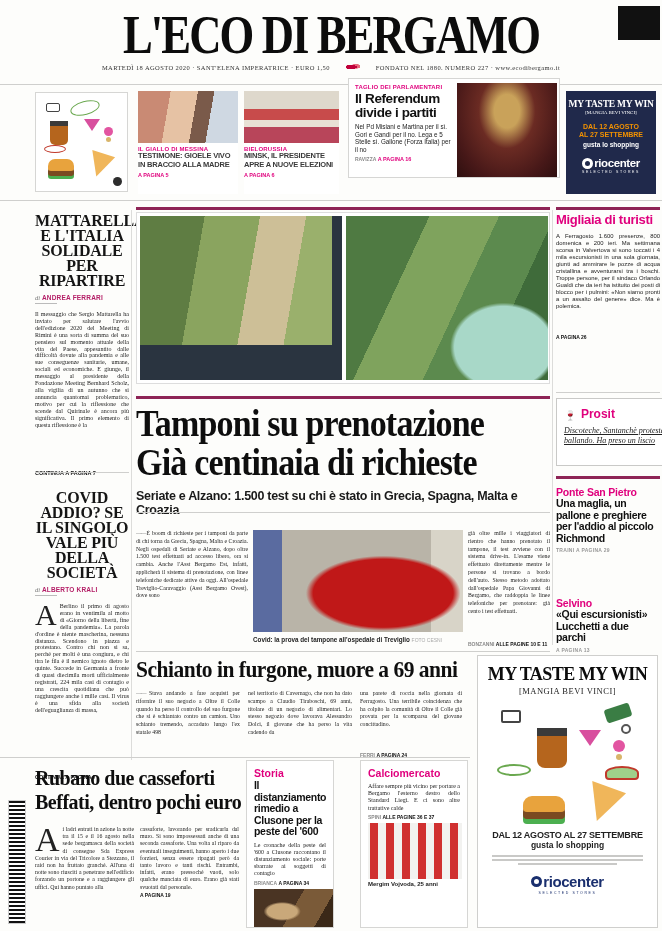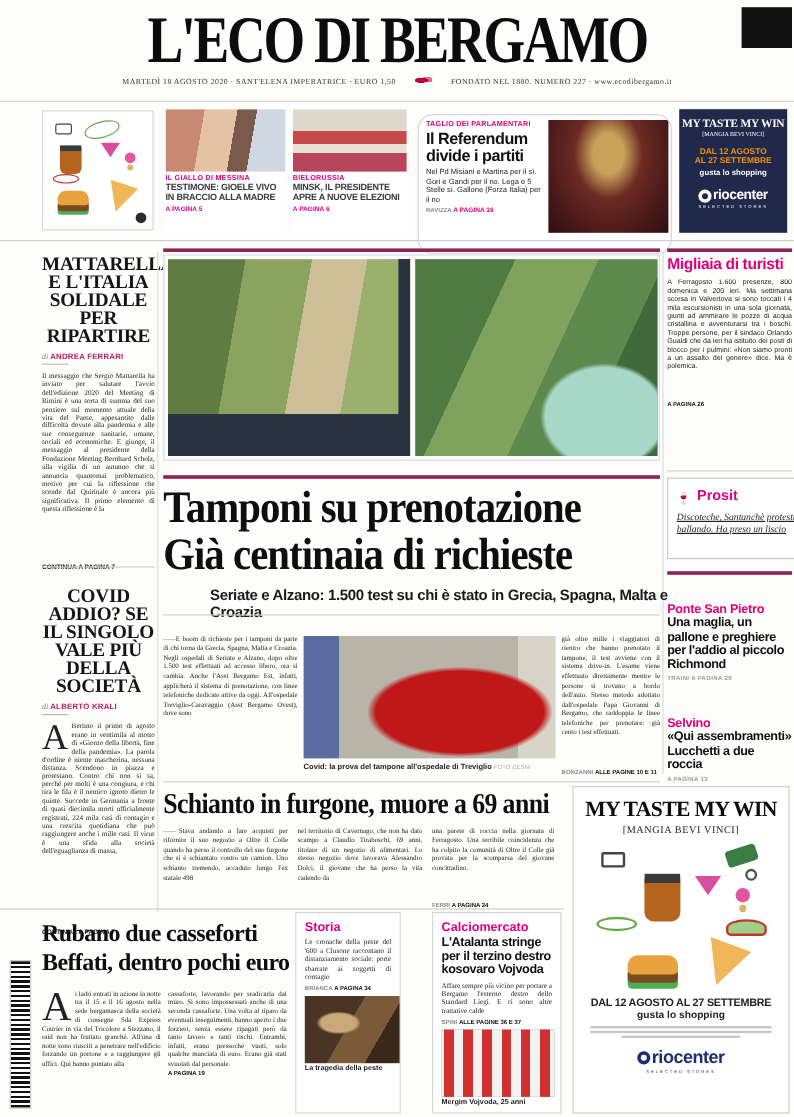--- a/index.html
+++ b/index.html
@@ -141,21 +141,21 @@
     <div class="strip-page" style="margin-top:3px;">A PAGINA 6</div>
   </div>
 
   <div class="abs strip-box" style="left:138px;top:91px;width:100px;height:103px;border:none;">
     <div class="photo" style="width:100px;height:52px;background:linear-gradient(100deg,#c98a74 0 30%,#e6c2a4 30% 55%,#7a5a4a 55% 70%,#cfd8e2 70%);"></div>
     <div class="strip-kicker kicker" style="margin-top:3px;">IL GIALLO DI MESSINA</div>
     <div class="strip-title">TESTIMONE: GIOELE VIVO IN BRACCIO ALLA MADRE</div>
     <div class="strip-page" style="margin-top:3px;">A PAGINA 5</div>
   </div>
 
-  <div class="abs strip-box" style="left:348px;top:95px;width:212px;height:117px;border-radius:13px;">
+  <div class="abs strip-box" style="left:348px;top:78px;width:212px;height:100px;">
     <div class="abs" style="left:6px;top:5px;width:98px;">
       <div class="strip-kicker kicker">TAGLIO DEI PARLAMENTARI</div>
       <div class="ref-title" style="margin-top:2px;">Il Referendum divide i partiti</div>
       <div class="ref-body" style="margin-top:4px;">Nel Pd Misiani e Martina per il sì. Gori e Gandi per il no. Lega e 5 Stelle sì. Gallone (Forza Italia) per il no</div>
       <div style="margin-top:3px;font-size:5px;">
         <span class="credit-gray">RAVIZZA</span>
         <span class="strip-page">A PAGINA 16</span>
       </div>
     </div>
     <div class="abs photo" style="left:108px;top:4px;width:100px;height:94px;background:radial-gradient(ellipse at 50% 30%, #c9a25a 0 18%, #6b2b23 40%, #471818 75%, #2e0f0f);"></div>
@@ -209,21 +209,21 @@
 
   <div class="abs mag-rule" style="left:136px;top:207px;width:414px;"></div>
   <div class="abs" style="left:136px;top:212px;width:414px;height:172px;border:1px solid #ddd;background:#fff;padding:3px;">
     <div class="photo abs" style="left:3px;top:3px;width:202px;height:164px;background:linear-gradient(100deg,#5f7d43 0 28%,#8aa45f 28% 52%,#cdbf97 52% 72%,#9ab06c 72%),linear-gradient(0deg,transparent 0 0);box-shadow:inset -30px -55px 0 -20px #2a3440;"></div>
     <div class="photo abs" style="left:209px;top:3px;width:202px;height:164px;background:radial-gradient(ellipse at 78% 80%, #a8d8c8 0 22%, transparent 24%),linear-gradient(115deg,#4f7a42 0 30%,#7fa35d 30% 55%,#5c8a4e 55% 75%,#3f6b3a 75%);"></div>
   </div>
   <div class="abs mag-rule" style="left:136px;top:396px;width:414px;"></div>
 
   <div class="abs main-headline" style="left:136px;top:403px;">Tamponi su prenotazione</div>
   <div class="abs main-headline" style="left:136px;top:442px;">Già centinaia di richieste</div>
-  <div class="abs subhead" style="left:136px;top:489px;width:414px;margin-left:39px;">Seriate e Alzano: 1.500 test su chi è stato in Grecia, Spagna, Malta e Croazia</div>
+  <div class="abs subhead" style="left:136px;top:489px;width:414px;">Seriate e Alzano: 1.500 test su chi è stato in Grecia, Spagna, Malta e Croazia</div>
   <div class="abs hrule" style="left:136px;top:512px;width:414px;"></div>
 
   <div class="abs story-col" style="left:136px;top:530px;width:112px;height:118px;">
     <span class="dash">—— </span><span>È boom di richieste per i tamponi da parte di chi torna da Grecia, Spagna, Malta e Croazia. Negli ospedali di Seriate e Alzano, dopo oltre 1.500 test effettuati ad accesso libero, ora si cambia. Anche l'Asst Bergamo Est, infatti, applicherà il sistema di prenotazione, con linee telefoniche dedicate attive da oggi. All'ospedale Treviglio-Caravaggio (Asst Bergamo Ovest), dove sono</span>
   </div>
   <div class="abs photo" style="left:253px;top:530px;width:210px;height:102px;background:radial-gradient(ellipse at 62% 62%, #c01818 0 38%, transparent 42%),linear-gradient(90deg,#5a6ba0 0 14%,#b9b4a8 14% 85%,#d8d4c8 85%);"></div>
   <div class="abs caption" style="left:253px;top:636px;width:210px;">
     <span>Covid: la prova del tampone all'ospedale di Treviglio</span>
     <span class="photocredit">FOTO CESNI</span>
   </div>
@@ -261,60 +261,60 @@
   <div class="abs prosit-box" style="left:556px;top:398px;width:119px;height:68px;">
     <div>
       <span class="glass-icon">🍷</span>
       <span class="prosit-title">Prosit</span>
     </div>
     <div class="prosit-body">Discoteche, Santanchè protesta ballando. Ha preso un liscio</div>
   </div>
 
   <div class="abs mag-rule" style="left:556px;top:476px;width:104px;"></div>
 
-  <div class="abs" style="left:556px;top:502px;width:104px;">
+  <div class="abs" style="left:556px;top:486px;width:104px;">
     <div class="brief-kicker">Ponte San Pietro</div>
     <div class="brief-title">Una maglia, un pallone e preghiere per l'addio al piccolo Richmond</div>
     <div class="brief-ref" style="margin-top:3px;">TRAINI A PAGINA 29</div>
   </div>
   <div class="abs" style="left:556px;top:597px;width:104px;">
     <div class="brief-kicker">Selvino</div>
-    <div class="brief-title">«Qui assembramenti» Lucchetti a due roccia</div>
+    <div class="brief-title">«Qui escursionisti» Lucchetti a due parchi</div>
     <div class="brief-ref" style="margin-top:3px;">A PAGINA 13</div>
   </div>
 
   <div class="abs hrule" style="left:0px;top:757px;width:470px;"></div>
   <div class="abs rub-headline" style="left:35px;top:766px;width:210px;">
     <div>Rubano due casseforti</div>
     <div>Beffati, dentro pochi euro</div>
   </div>
   <div class="abs" style="left:35px;top:826px;width:99px;height:100px;overflow:hidden;">
     <span class="dropcap" style="font-size:34px;line-height:28px;">A</span>
     <span class="ed-body" style="display:block;font-size:5.8px;line-height:7.2px;">i ladri entrati in azione la notte tra il 15 e il 16 agosto nella sede bergamasca della società di consegne Sda Express Courier in via del Tricolore a Stezzano, il raid non ha fruttato granché. All'una di notte sono riusciti a penetrare nell'edificio forzando un portone e a raggiungere gli uffici. Qui hanno puntato alla</span>
   </div>
   <div class="abs" style="left:140px;top:826px;width:99px;height:100px;overflow:hidden;">
     <span class="ed-body" style="display:block;font-size:5.8px;line-height:7.2px;">cassaforte, lavorando per sradicarla dal muro. Si sono impossessati anche di una seconda cassaforte. Una volta al riparo da eventuali inseguimenti, hanno aperto i due forzieri, senza essere ripagati però da tanto lavoro e tanti rischi. Entrambi, infatti, erano pressoché vuoti, solo qualche manciata di euro. Erano già stati svuotati dal personale.</span>
     <div class="pageref-bold" style="font-size:5px;margin-top:1px;">A PAGINA 19</div>
   </div>
   <div class="abs barcode" style="left:8px;top:800px;width:18px;height:124px;"></div>
 
   <div class="abs box" style="left:246px;top:760px;width:88px;height:168px;">
     <div class="box-kicker">Storia</div>
+    <div class="box-title">Il distanziamento rimedio a Clusone per la peste del '600</div>
     <div class="box-body">Le cronache della peste del '600 a Clusone raccontano il distanziamento sociale: porte sbarrate ai soggetti di contagio</div>
     <div class="box-ref">
       <span class="credit-gray">BRIANCA</span>
       <span class="pageref-bold">A PAGINA 34</span>
     </div>
     <div class="photo" style="width:94px;height:56px;margin-top:3px;background:radial-gradient(ellipse at 30% 40%, #c9a87a 0 16%, transparent 20%),linear-gradient(120deg,#4a3423 0 40%,#7a5a38 40% 65%,#3a2818 65%);"></div>
     <div class="box-caption">La tragedia della peste</div>
   </div>
 
   <div class="abs box" style="left:360px;top:760px;width:108px;height:168px;">
     <div class="box-kicker">Calciomercato</div>
-    <div class="box-title">L'Atalanta stringe per il terzino destro kosovaro Vojvoda</div>
     <div class="box-body">Affare sempre più vicino per portare a Bergamo l'esterno destro dello Standard Liegi. E ci sono altre trattative calde</div>
     <div class="box-ref">
       <span class="credit-gray">SPINI</span>
       <span class="pageref-bold">ALLE PAGINE 36 E 37</span>
     </div>
     <div class="photo" style="width:94px;height:56px;margin-top:3px;background:repeating-linear-gradient(90deg,#d03030 34px 42px,#f2f2f0 42px 50px),linear-gradient(90deg,#7aa05a 0 34%,#8fb06a 66%,#6a9050);"></div>
     <div class="box-caption">Mergim Vojvoda, 25 anni</div>
   </div>
 
   <div class="abs big-ad" style="left:477px;top:655px;width:181px;height:273px;">

